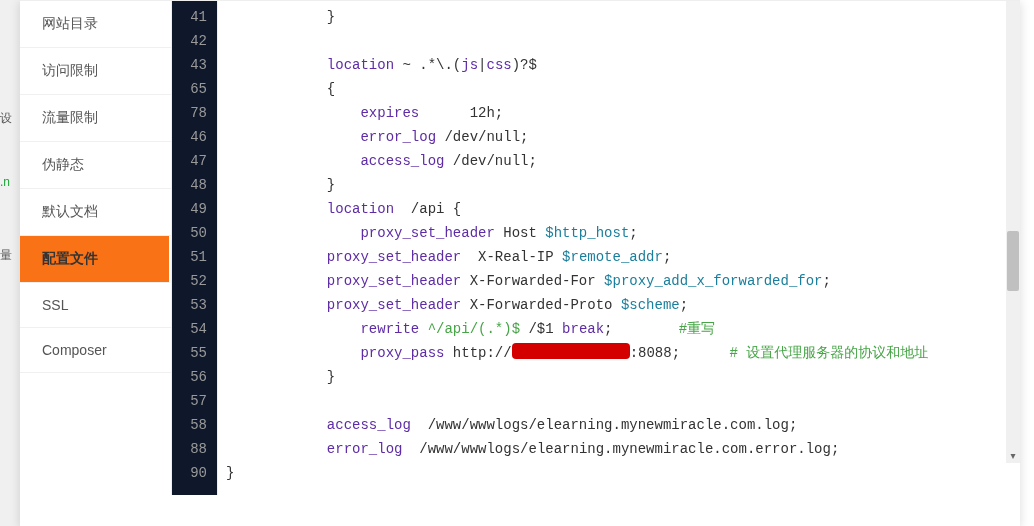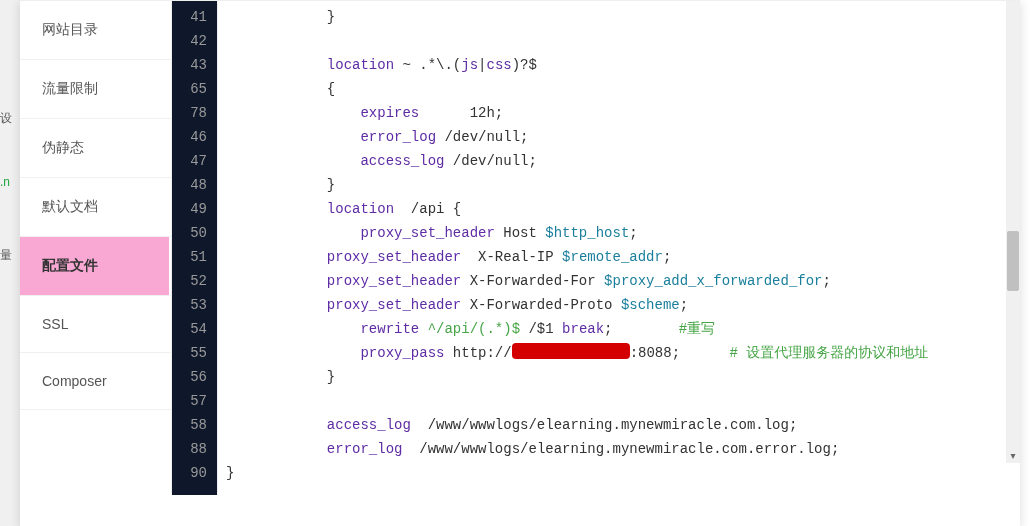--- a/index.html
+++ b/index.html
@@ -4,22 +4,22 @@
 <style>
 * { margin: 0; padding: 0; box-sizing: border-box; }
 body { font-family: "Microsoft YaHei", Arial, sans-serif; font-size: 14px; background: #fff; color: #333; width: 1034px; height: 526px; overflow: hidden; position: relative; }
 .outer-left { position: absolute; left: 0; top: 0; width: 20px; height: 526px; background: #f0f0f0; color: #555; font-size: 12px; padding-top: 110px; }
 .outer-left div { margin-bottom: 40px; }
 .modal { position: absolute; left: 20px; top: 0; right: 14px; bottom: 0; background: #fff; box-shadow: 0 2px 10px rgba(0,0,0,0.15); }
 .modal-header { height: 1px; border-bottom: 1px solid #eee; padding: 0 16px; font-size: 14px; color: #333; overflow: hidden; position: relative; }
 .modal-header .close { position: absolute; right: 12px; top: -20px; font-size: 18px; color: #999; cursor: pointer; }
 .modal-body { display: flex; height: 494px; }
 .sidebar { width: 152px; border-right: 1px solid #eee; overflow-y: auto; }
-.sidebar-item { padding: 20px 22px; border-bottom: 1px solid #f0f0f0; cursor: pointer; color: #555; font-size: 14px; }
-.sidebar-item.active { background: #f9a8d4; font-weight: bold; color: #333; border-right: 3px solid #fff; margin-right: -1px; position: relative; }
+.sidebar-item { padding: 14px 22px; border-bottom: 1px solid #f0f0f0; cursor: pointer; color: #555; font-size: 14px; }
+.sidebar-item.active { background: #f97316; font-weight: bold; color: #333; border-right: 3px solid #fff; margin-right: -1px; position: relative; }
 .editor-wrap { flex: 1; position: relative; background: #fff; overflow: hidden; }
 .editor { display: flex; font-family: Consolas, "Courier New", monospace; font-size: 14px; line-height: 24px; height: 100%; overflow: auto; }
 .gutter { background: #0f172a; color: #999; text-align: right; padding: 4px 10px 4px 6px; user-select: none; border-right: 1px solid #eee; min-width: 46px; }
 .gutter div { height: 24px; }
 .code { padding: 4px 8px; flex: 1; white-space: pre; color: #333; }
 .code-line { height: 24px; }
 .c-key { color: #5e2ca5; }
 .c-var { color: #1a7f9c; } 
 .c-green { color: #46a546; }
 .c-comment { color: #46a546; margin-left: 41px; }
@@ -40,20 +40,21 @@
 </div>
 
 <div class="modal">
   <div class="modal-header">
 
     <span class="close">×</span>
   </div>
   <div class="modal-body">
     <div class="sidebar" id="sidebar">
         <div class="sidebar-item">网站目录</div>
+        <div class="sidebar-item">访问限制</div>
         <div class="sidebar-item">流量限制</div>
         <div class="sidebar-item">伪静态</div>
         <div class="sidebar-item">默认文档</div>
         <div class="sidebar-item active">配置文件</div>
         <div class="sidebar-item">SSL</div>
         <div class="sidebar-item">Composer</div>
       </div>
     <div class="editor-wrap">
       <div class="editor">
         <div class="gutter" id="gutter">

